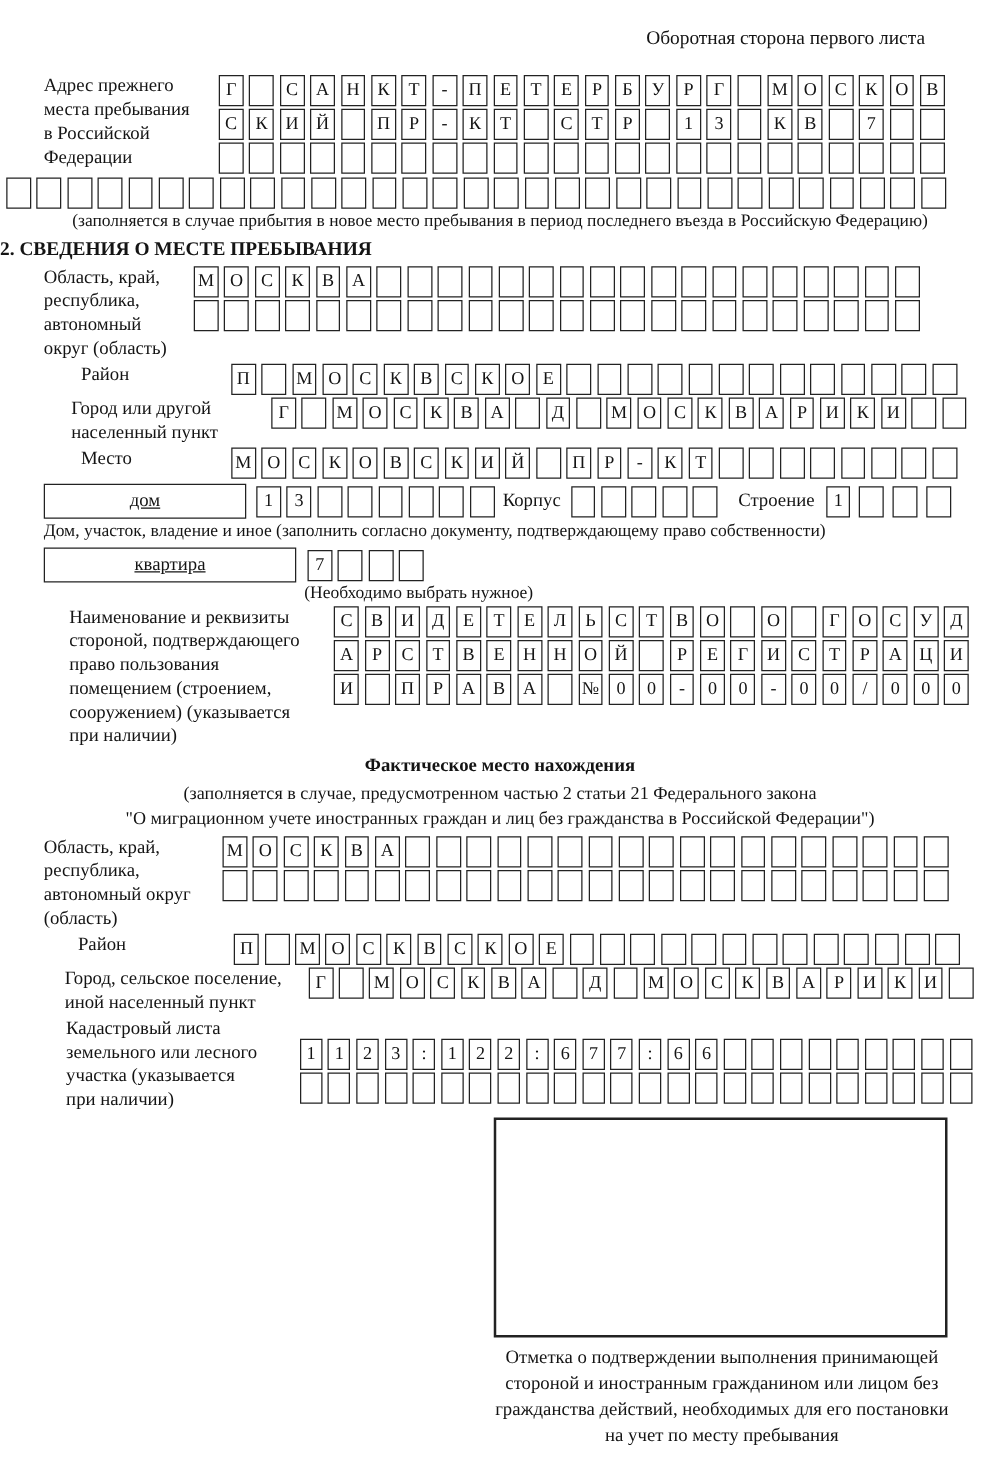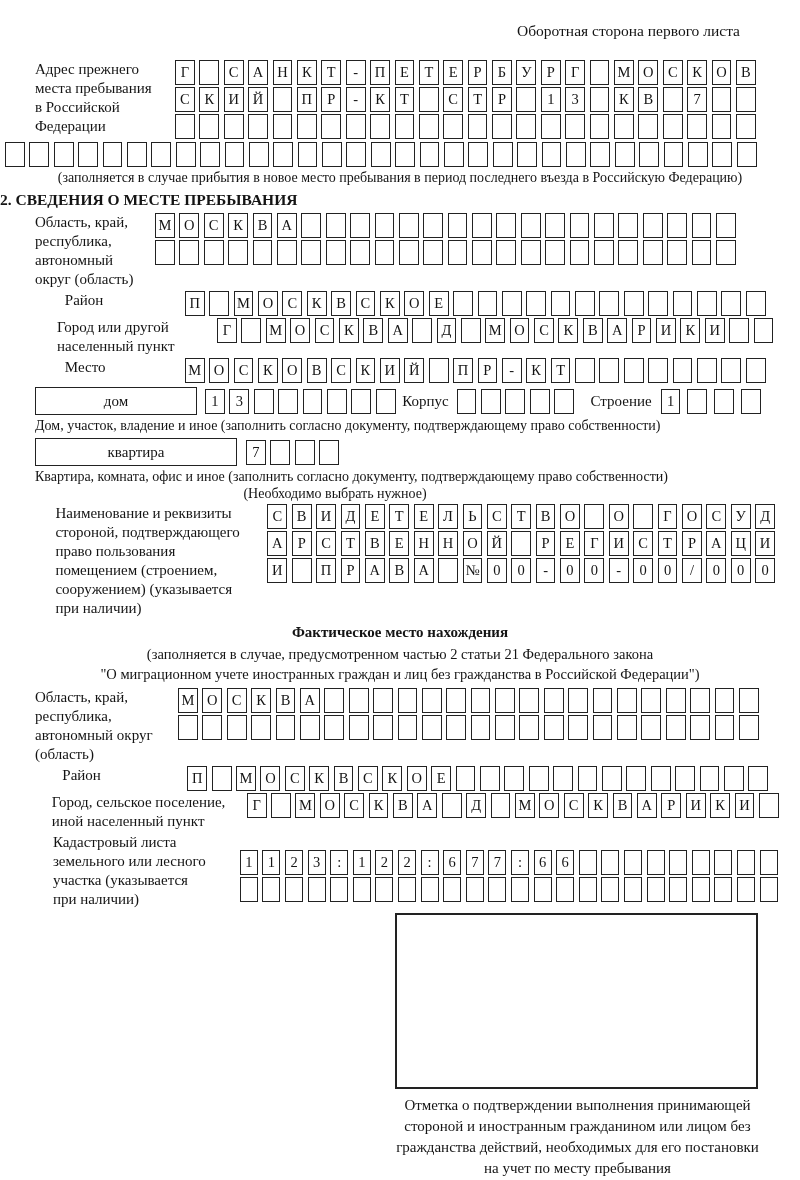--- a/index.html
+++ b/index.html
@@ -22,21 +22,21 @@
   .cells.narrow .cell{width:18px;}
   .cells.spread .cell{margin-right:7px;}
   .cells.chk .cell{width:22px;height:27px;}
   .note{font-size:14px;text-align:center;margin-top:2px;line-height:17px;}
   .sect-title{font-weight:bold;font-size:15.5px;margin-top:5px;margin-bottom:4px;}
   .sub-title{font-weight:bold;text-align:center;font-size:15px;margin-top:6px;}
   .note-lines{font-size:14.5px;text-align:center;white-space:pre-line;line-height:20px;margin-top:3px;}
   .inline-row{display:flex;align-items:center;margin-left:35px;margin-top:4px;}
   .labelbox{
     flex:0 0 auto;box-sizing:border-box;height:28px;border:1.9px solid #222;
-    display:flex;align-items:center;justify-content:center;font-size:15px;
+    display:flex;align-items:center;justify-content:center;font-size:15px;text-decoration:underline;
   }
   .mesto{display:flex;align-items:center;margin-left:37px;margin-top:6px;}
   .mesto-note{width:330px;margin-left:170px;text-align:center;font-size:14px;margin-top:1px;}
   .pad-top17{padding-top:17px;}
   .stamp-box{
     box-sizing:border-box;margin-left:395px;margin-top:4px;
     width:363px;height:176px;border:2px solid #222;background:#fff;
   }
   .stamp-caption{
     margin-left:385px;margin-top:6px;width:385px;text-align:center;
@@ -360,21 +360,20 @@
 
   <div class="inline-row">
     <div class="labelbox" style="width:202px">квартира</div>
     <div class="cells" style="margin-left:9px">
         <span class="cell">7</span>
         <span class="cell"></span>
         <span class="cell"></span>
         <span class="cell"></span>
       </div>
   </div>
-  <div class="note" style="text-align:left;margin-left:35px">Квартира, комната, офис и иное (заполнить согласно документу, подтверждающему право собственности)</div>
 
   <div class="mesto-note">(Необходимо выбрать нужное)</div>
 
   <div class="frow mt2">
     <div class="flabel" style="width:212px">Наименование и реквизиты
 стороной, подтверждающего
 право пользования
 помещением (строением,
 сооружением) (указывается
 при наличии)</div>

